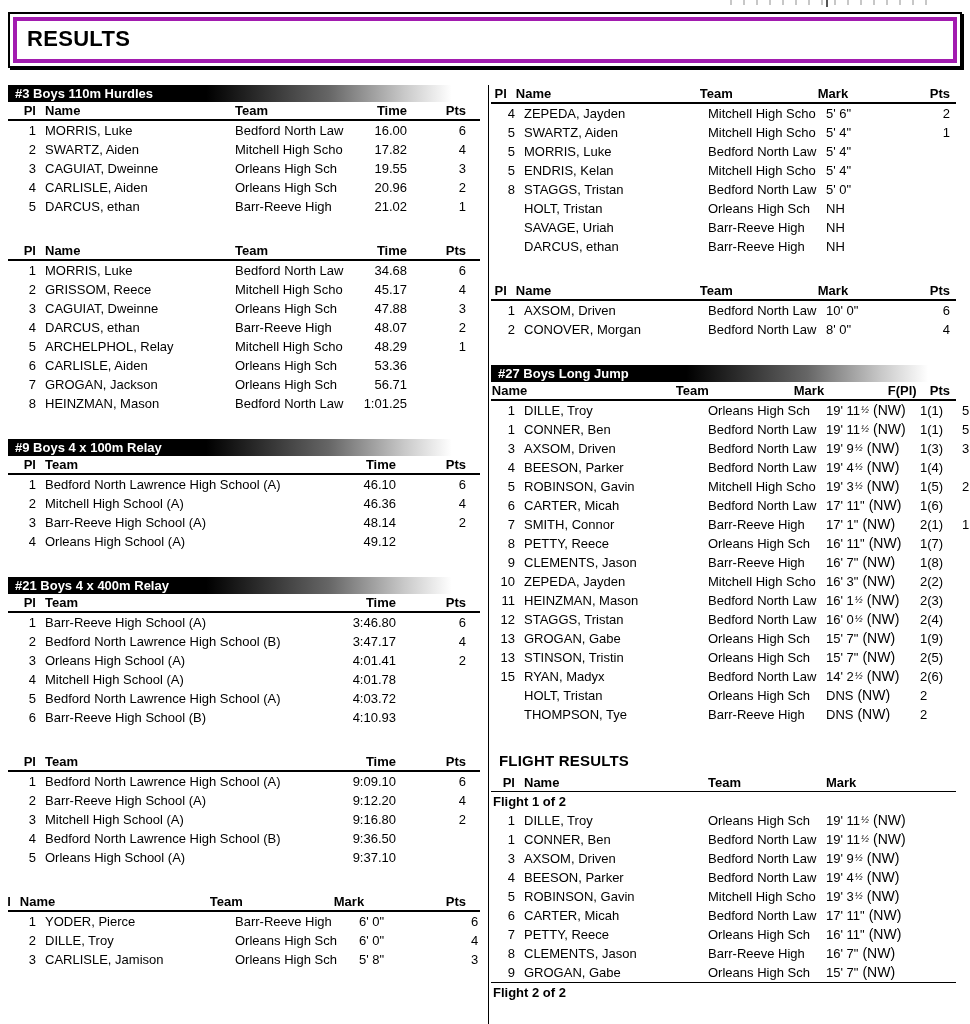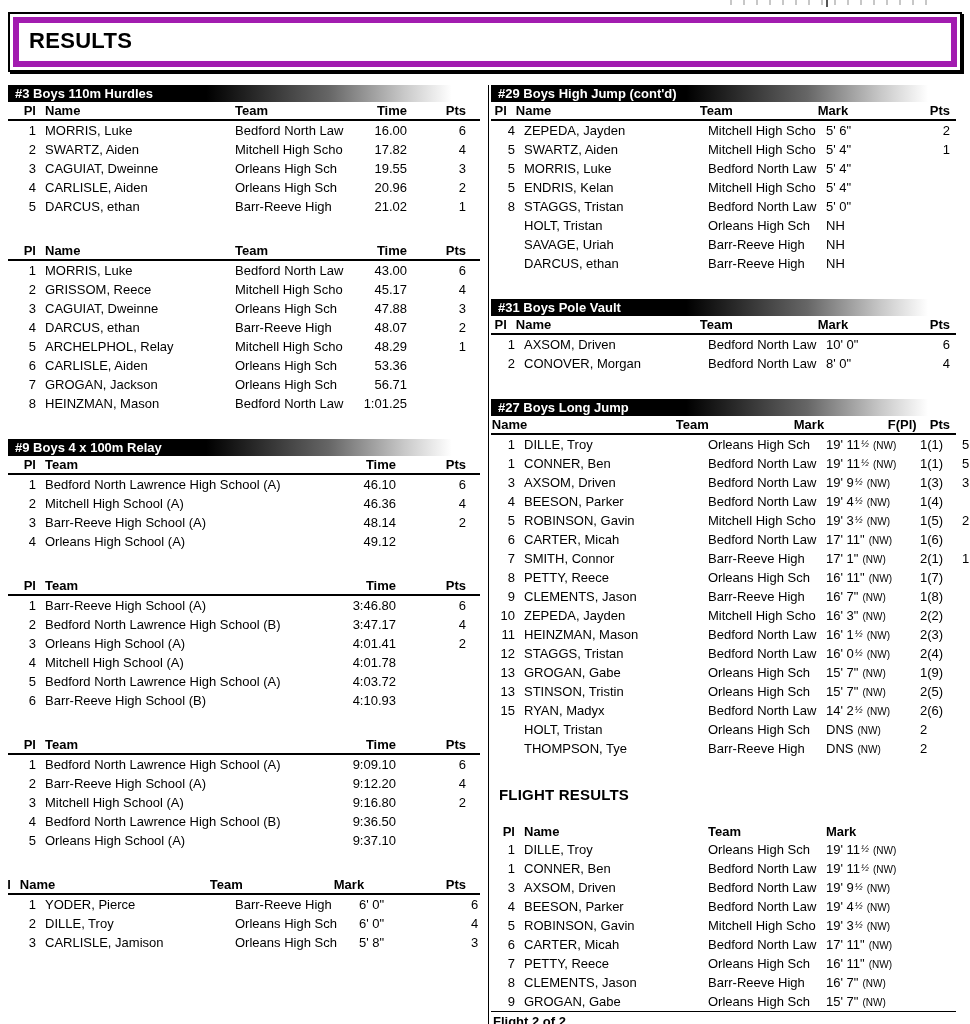--- a/index.html
+++ b/index.html
@@ -15,21 +15,21 @@
     position:absolute;top:0;right:40px;width:200px;height:5px;opacity:.55;
     background:repeating-linear-gradient(to right,#9a9a9a 0 2px,transparent 2px 13px);
   }
   .clip-tick{position:absolute;top:0;right:142px;width:2px;height:7px;background:#555;}
 
   
   .title-outer{
     position:absolute;left:8px;right:8px;top:12px;
     border:2px solid #000;box-shadow:2px 2px 0 #000;padding:3px;background:#fff;
   }
-  .title-inner{border:6px solid #a21caf;padding:5px 10px 7px 10px;}
+  .title-inner{border:4px solid #a21caf;padding:5px 10px 7px 10px;}
   h1.page-title{margin:0;font-size:22px;font-weight:bold;letter-spacing:.3px;line-height:26px;}
 
   
   .columns{position:absolute;top:85px;left:8px;right:0;bottom:0;display:flex;align-items:stretch;}
   .col{overflow:hidden;}
   .col-left{flex:0 0 480px;width:480px;}
   .col-right{flex:1 1 auto;border-left:1.5px solid #000;padding-left:2px;}
 
   .section{margin:0 0 26px 0;}
 
@@ -61,23 +61,23 @@
   .c-pts{flex:1 1 auto;text-align:right;}
   .c-mark{flex:0 0 112px;overflow:visible;}
   .k-lj .c-mark{flex:0 0 94px;}
   .c-fpl{flex:0 0 42px;}
   .k-relay .c-team{flex:1 1 auto;}
   .k-relay .c-time{flex:0 0 48px;text-align:right;}
   .k-relay .c-pts{flex:0 0 70px;text-align:right;}
   .k-flights .c-mark{flex:1 1 auto;}
 
   .frac{font-size:9.5px;font-style:italic;position:relative;top:-2px;margin-left:1px;}
-  .wind-sm{font-size:10px;margin-left:4px;margin-top:44px;}
-
-  .flights-title{font-weight:bold;font-size:15px;height:22px;line-height:22px;padding-left:8px;margin-bottom:17px;letter-spacing:.2px;}
+  .wind-sm{font-size:14px;margin-left:4px;margin-top:44px;}
+
+  .flights-title{font-weight:bold;font-size:15px;height:22px;line-height:22px;padding-left:8px;margin-bottom:2px;letter-spacing:.2px;}
   .flight-group-label{
     font-weight:bold;font-size:13px;height:19px;line-height:19px;
     padding-left:2px;border-top:1.5px solid #000;margin-right:14px;
   }
 </style>
 </head>
 <body>
 
 <div class="page">
   <div class="clip-strip"></div>
@@ -143,21 +143,21 @@
             <span class="c c-pl">Pl</span>
             <span class="c c-name">Name</span>
             <span class="c c-team">Team</span>
             <span class="c c-time">Time</span>
             <span class="c c-pts">Pts</span>
           </div>
           <div class="row">
             <span class="c c-pl">1</span>
             <span class="c c-name">MORRIS, Luke</span>
             <span class="c c-team">Bedford North Law</span>
-            <span class="c c-time">43.00</span>
+            <span class="c c-time">34.68</span>
             <span class="c c-pts">6</span>
           </div>
           <div class="row">
             <span class="c c-pl">2</span>
             <span class="c c-name">GRISSOM, Reece</span>
             <span class="c c-team">Mitchell High Scho</span>
             <span class="c c-time">45.17</span>
             <span class="c c-pts">4</span>
           </div>
           <div class="row">
@@ -232,20 +232,23 @@
             <span class="c c-pts">2</span>
           </div>
           <div class="row">
             <span class="c c-pl">4</span>
             <span class="c c-team">Orleans High School (A)</span>
             <span class="c c-time">49.12</span>
             <span class="c c-pts"></span>
           </div>
         </section>
         <section class="section k-relay">
+          <div class="bar">
+            <span class="bar-title">#21 Boys 4 x 400m Relay</span>
+          </div>
           <div class="row hdr">
             <span class="c c-pl">Pl</span>
             <span class="c c-team">Team</span>
             <span class="c c-time">Time</span>
             <span class="c c-pts">Pts</span>
           </div>
           <div class="row">
             <span class="c c-pl">1</span>
             <span class="c c-team">Barr-Reeve High School (A)</span>
             <span class="c c-time">3:46.80</span>
@@ -346,23 +349,20 @@
             <span class="c c-pl">3</span>
             <span class="c c-name">CARLISLE, Jamison</span>
             <span class="c c-team">Orleans High Sch</span>
             <span class="c c-mark"><span class="mark-main">5' 8"</span></span>
             <span class="c c-pts">3</span>
           </div>
         </section>
       </div>
     <div class="col col-right" id="col-right">
         <section class="section k-field">
-          <div class="bar">
-            <span class="bar-title">#29 Boys High Jump (cont'd)</span>
-          </div>
           <div class="row hdr">
             <span class="c c-pl">Pl</span>
             <span class="c c-name">Name</span>
             <span class="c c-team">Team</span>
             <span class="c c-mark">Mark</span>
             <span class="c c-pts">Pts</span>
           </div>
           <div class="row">
             <span class="c c-pl">4</span>
             <span class="c c-name">ZEPEDA, Jayden</span>
@@ -414,23 +414,20 @@
           </div>
           <div class="row">
             <span class="c c-pl"></span>
             <span class="c c-name">DARCUS, ethan</span>
             <span class="c c-team">Barr-Reeve High</span>
             <span class="c c-mark"><span class="mark-main">NH</span></span>
             <span class="c c-pts"></span>
           </div>
         </section>
         <section class="section k-field">
-          <div class="bar">
-            <span class="bar-title">#31 Boys Pole Vault</span>
-          </div>
           <div class="row hdr">
             <span class="c c-pl">Pl</span>
             <span class="c c-name">Name</span>
             <span class="c c-team">Team</span>
             <span class="c c-mark">Mark</span>
             <span class="c c-pts">Pts</span>
           </div>
           <div class="row">
             <span class="c c-pl">1</span>
             <span class="c c-name">AXSOM, Driven</span>
@@ -596,20 +593,21 @@
           </div>
         </section>
         <section class="section k-flights">
           <div class="flights-title">FLIGHT RESULTS</div>
           <div class="row hdr">
             <span class="c c-pl">Pl</span>
             <span class="c c-name">Name</span>
             <span class="c c-team">Team</span>
             <span class="c c-mark">Mark</span>
           </div>
+          <div class="flight-group-label">Flight 1 of 2</div>
           <div class="row">
             <span class="c c-pl">1</span>
             <span class="c c-name">DILLE, Troy</span>
             <span class="c c-team">Orleans High Sch</span>
             <span class="c c-mark"><span class="mark-main">19' 11</span><span class="frac">½</span><span class="wind-sm">(NW)</span></span>
           </div>
           <div class="row">
             <span class="c c-pl">1</span>
             <span class="c c-name">CONNER, Ben</span>
             <span class="c c-team">Bedford North Law</span>

